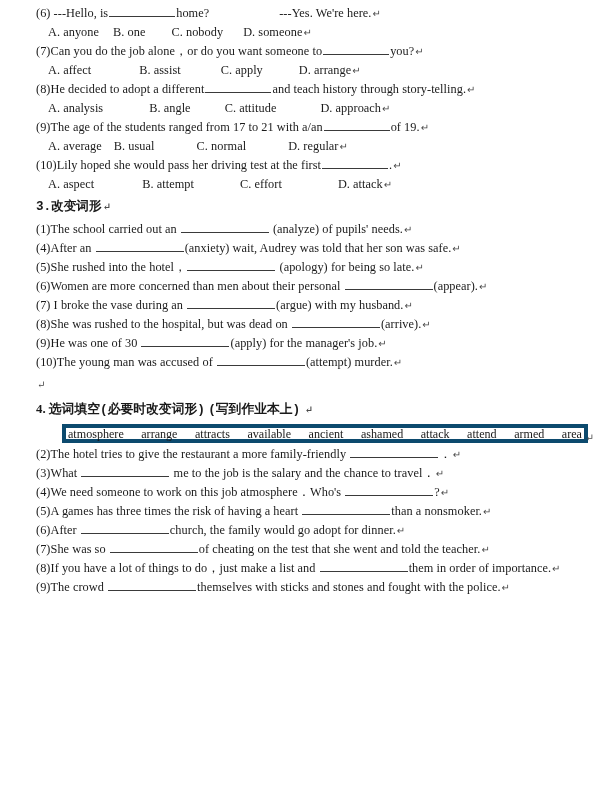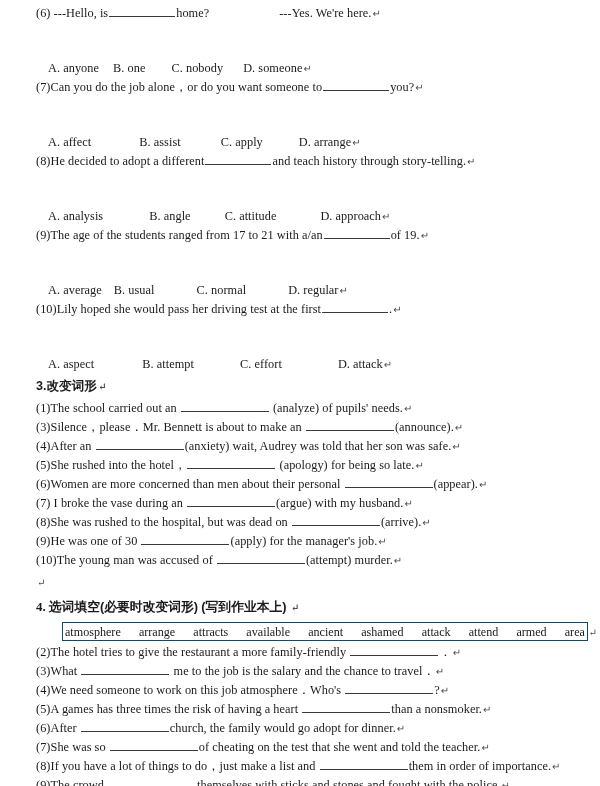--- a/index.html
+++ b/index.html
@@ -51,32 +51,32 @@
     padding-left: 26px;
     white-space: nowrap;
   }
   .sec-head-4 {
     font-weight: bold;
     font-size: 12.8px;
     line-height: 26px;
     padding-left: 26px;
     white-space: nowrap;
   }
-  .cjk { font-family: Liberation Sans, sans-serif; font-weight: bold; }
+  .cjk { font-family: Liberation Mono, monospace; font-weight: bold; }
   .blank-line-only {
     height: 24px;
     padding-left: 26px;
     font-size: 12.3px;
     line-height: 24px;
   }
   .wordbank {
     margin: 1px 0 2px 52px;
     width: 526px;
     box-sizing: border-box;
-    border: 1px solid #0c4a6e;
+    border: 4px solid #0c4a6e;
     height: 19px;
     line-height: 18px;
     font-size: 12.1px;
     white-space: nowrap;
     position: relative;
     overflow: visible;
   }
   .wb-inner {
     display: flex;
     justify-content: space-between;
@@ -85,40 +85,39 @@
     align-items: center;
   }
   .wb-word { display: inline-block; }
   .wb-pm {
     position: absolute;
     right: -10px;
     top: 1px;
     font-size: 10px;
     color: #4a4a4a;
   }
-  .opt { display: inline-block; margin-top: 36px; }
+  .opt { display: inline-block; }
 </style>
 </head>
 <body>
 
 <div class="page">
   <div id="content">
       <div class="line q-line"><span>(6)</span><span> ---Hello, is</span><span class="blank" style="width: 66px;"></span><span>home?</span><span style="display: inline-block; width: 70px;"></span><span>---Yes. We're here.</span><span class="pm">↵</span></div>
       <div class="line opt-line"><span class="opt"><span>A.</span> <span>anyone</span></span><span style="display: inline-block; width: 14px;"></span><span class="opt"><span>B.</span> <span>one</span></span><span style="display: inline-block; width: 26px;"></span><span class="opt"><span>C.</span> <span>nobody</span></span><span style="display: inline-block; width: 20px;"></span><span class="opt"><span>D.</span> <span>someone</span></span><span class="pm">↵</span></div>
       <div class="line q-line"><span>(7)</span><span>Can you do the job alone，or do you want someone to</span><span class="blank" style="width: 66px;"></span><span>you?</span><span class="pm">↵</span></div>
       <div class="line opt-line"><span class="opt"><span>A.</span> <span>affect</span></span><span style="display: inline-block; width: 48px;"></span><span class="opt"><span>B.</span> <span>assist</span></span><span style="display: inline-block; width: 40px;"></span><span class="opt"><span>C.</span> <span>apply</span></span><span style="display: inline-block; width: 36px;"></span><span class="opt"><span>D.</span> <span>arrange</span></span><span class="pm">↵</span></div>
       <div class="line q-line"><span>(8)</span><span>He decided to adopt a different</span><span class="blank" style="width: 66px;"></span><span>and teach history through story-telling.</span><span class="pm">↵</span></div>
       <div class="line opt-line"><span class="opt"><span>A.</span> <span>analysis</span></span><span style="display: inline-block; width: 46px;"></span><span class="opt"><span>B.</span> <span>angle</span></span><span style="display: inline-block; width: 34px;"></span><span class="opt"><span>C.</span> <span>attitude</span></span><span style="display: inline-block; width: 44px;"></span><span class="opt"><span>D.</span> <span>approach</span></span><span class="pm">↵</span></div>
       <div class="line q-line"><span>(9)</span><span>The age of the students ranged from 17 to 21 with a/an</span><span class="blank" style="width: 66px;"></span><span>of 19.</span><span class="pm">↵</span></div>
       <div class="line opt-line"><span class="opt"><span>A.</span> <span>average</span></span><span style="display: inline-block; width: 12px;"></span><span class="opt"><span>B.</span> <span>usual</span></span><span style="display: inline-block; width: 42px;"></span><span class="opt"><span>C.</span> <span>normal</span></span><span style="display: inline-block; width: 42px;"></span><span class="opt"><span>D.</span> <span>regular</span></span><span class="pm">↵</span></div>
       <div class="line q-line"><span>(10)</span><span>Lily hoped she would pass her driving test at the first</span><span class="blank" style="width: 66px;"></span><span>.</span><span class="pm">↵</span></div>
       <div class="line opt-line"><span class="opt"><span>A.</span> <span>aspect</span></span><span style="display: inline-block; width: 48px;"></span><span class="opt"><span>B.</span> <span>attempt</span></span><span style="display: inline-block; width: 46px;"></span><span class="opt"><span>C.</span> <span>effort</span></span><span style="display: inline-block; width: 56px;"></span><span class="opt"><span>D.</span> <span>attack</span></span><span class="pm">↵</span></div>
       <div class="sec-head"><span class="cjk">3.改变词形</span><span class="pm">↵</span></div>
       <div class="line q-line"><span>(1)</span><span>The school carried out an  </span><span class="blank" style="width: 88px;"></span><span> (analyze) of pupils' needs.</span><span class="pm">↵</span></div>
-      <div class="line q-line"><span>(3)</span><span>Silence，please．Mr. Bennett is about to make an  </span><span class="blank" style="width: 88px;"></span><span>(announce).</span><span class="pm">↵</span></div>
       <div class="line q-line"><span>(4)</span><span>After an  </span><span class="blank" style="width: 88px;"></span><span>(anxiety) wait, Audrey was told that her son was safe.</span><span class="pm">↵</span></div>
       <div class="line q-line"><span>(5)</span><span>She rushed into the hotel，</span><span class="blank" style="width: 88px;"></span><span> (apology) for being so late.</span><span class="pm">↵</span></div>
       <div class="line q-line"><span>(6)</span><span>Women are more concerned than men about their personal  </span><span class="blank" style="width: 88px;"></span><span>(appear).</span><span class="pm">↵</span></div>
       <div class="line q-line"><span>(7)</span><span> I broke the vase during an  </span><span class="blank" style="width: 88px;"></span><span>(argue) with my husband.</span><span class="pm">↵</span></div>
       <div class="line q-line"><span>(8)</span><span>She was rushed to the hospital, but was dead on  </span><span class="blank" style="width: 88px;"></span><span>(arrive).</span><span class="pm">↵</span></div>
       <div class="line q-line"><span>(9)</span><span>He was one of 30  </span><span class="blank" style="width: 88px;"></span><span>(apply) for the manager's job.</span><span class="pm">↵</span></div>
       <div class="line q-line"><span>(10)</span><span>The young man was accused of  </span><span class="blank" style="width: 88px;"></span><span>(attempt) murder.</span><span class="pm">↵</span></div>
       <div class="blank-line-only"><span class="pm">↵</span></div>
       <div class="sec-head-4"><span>4.</span> <span class="cjk">选词填空(必要时改变词形)</span>  <span class="cjk">(写到作业本上)</span> <span class="pm">↵</span></div>
       <div class="wordbank">

